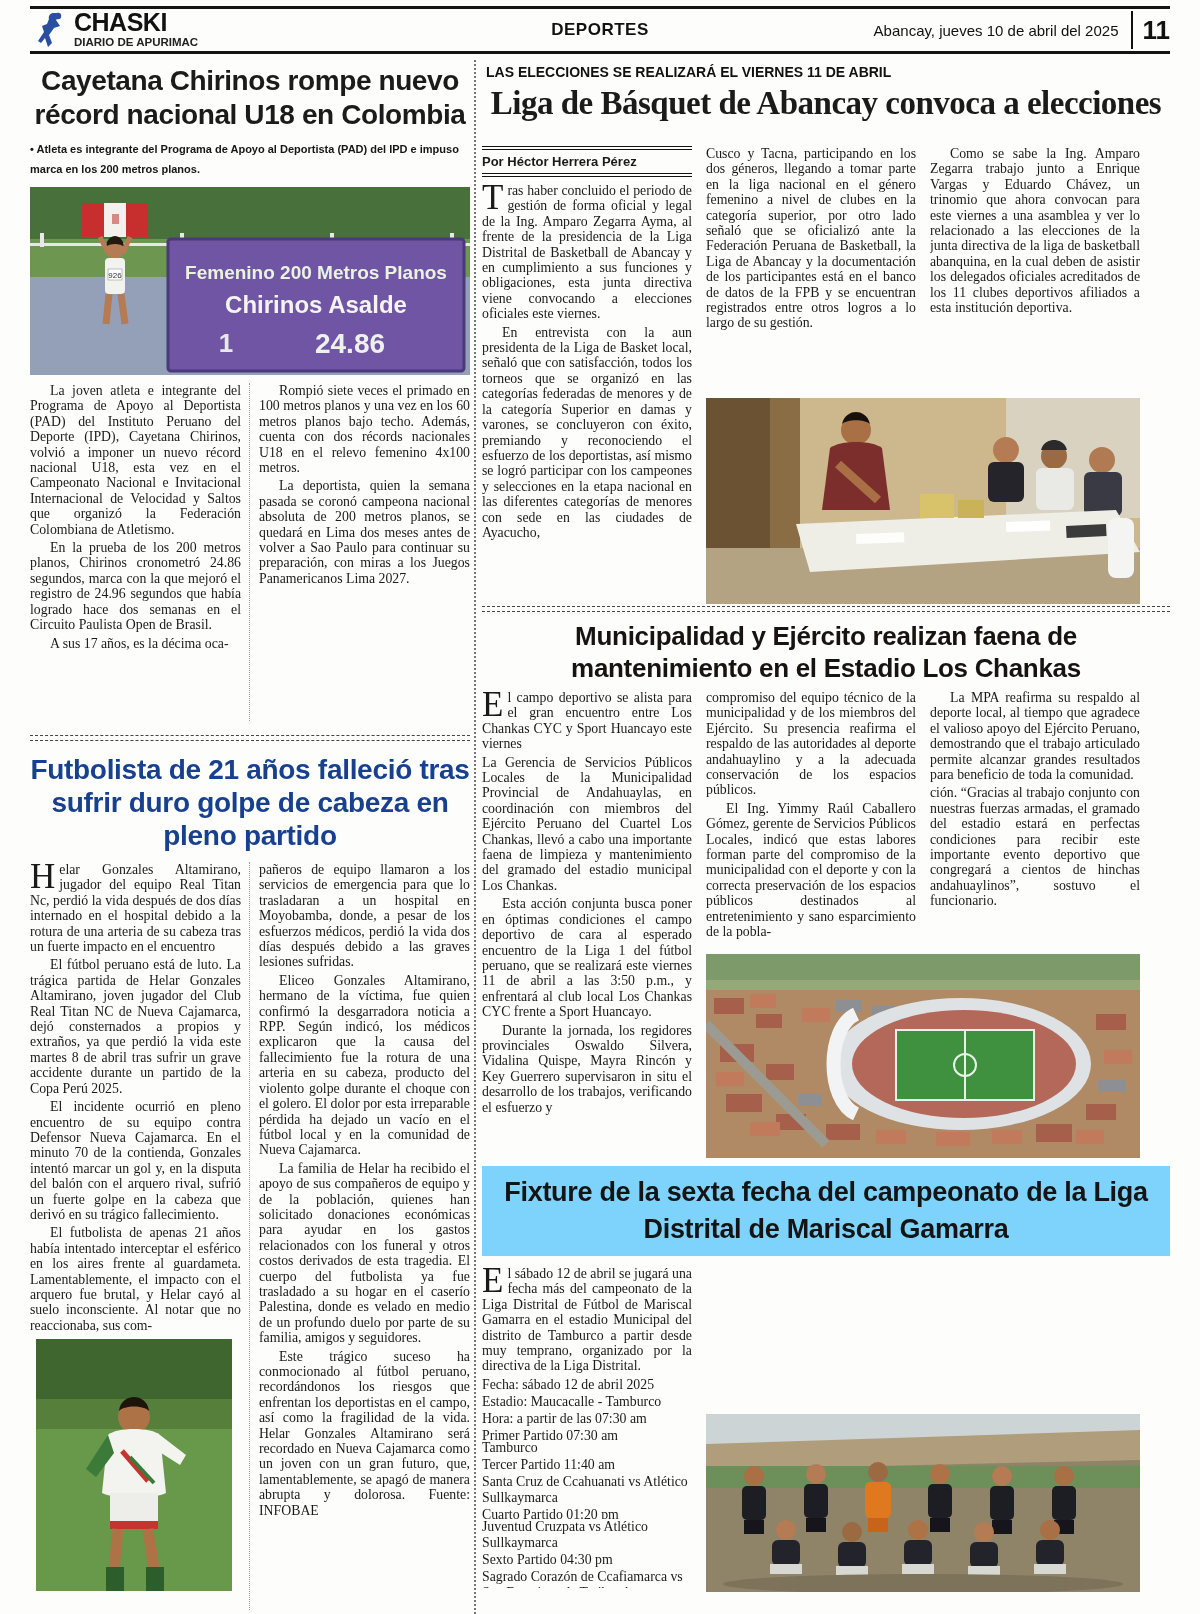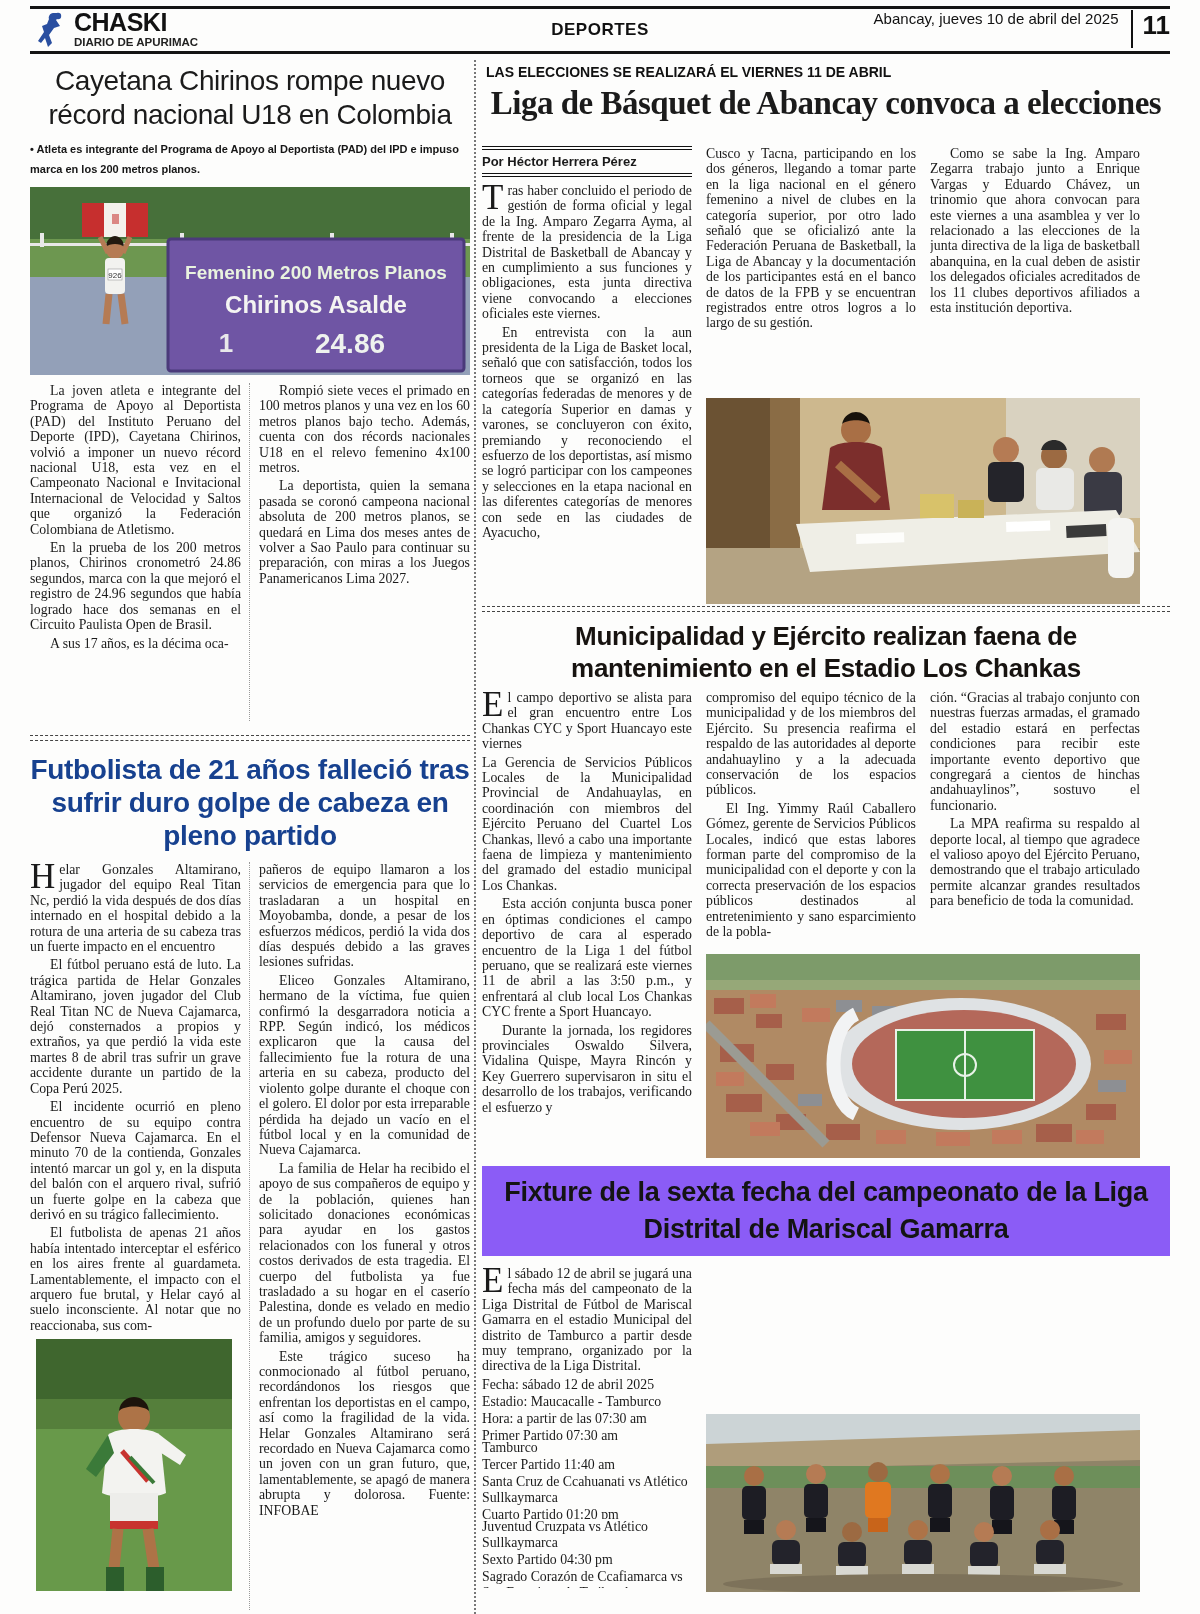--- a/index.html
+++ b/index.html
@@ -9,35 +9,35 @@
   .rule{position:absolute;left:30px;width:1140px;height:3px;background:#141414;}
   #rule-top{top:6px;} #rule-bot{top:51px;}
   #masthead{position:absolute;left:30px;top:10px;width:1140px;height:40px;
             font-family:"Liberation Sans",sans-serif;}
   #logo{position:absolute;left:6px;top:0;display:flex;align-items:center;gap:6px;}
   #logo .lt{line-height:1;}
   #logo .t1{font-size:25px;font-weight:800;letter-spacing:-.5px;color:#121212;}
   #logo .t2{font-size:11.5px;font-weight:600;color:#222;margin-top:2px;}
   #section{position:absolute;left:0;right:0;top:10px;text-align:center;
            font-size:17px;font-weight:700;letter-spacing:.5px;color:#111;}
-  #dateblock{position:absolute;right:0;top:0;height:40px;display:flex;align-items:flex-start;}
+  #dateblock{position:absolute;right:0;top:0;height:40px;display:flex;align-items:center;}
   #dateline{font-size:15px;color:#111;font-family:"Liberation Sans",sans-serif;}
   #pgdiv{width:2px;height:38px;background:#111;margin:0 10px 0 12px;}
   #pageno{font-size:26px;font-weight:800;color:#111;}
   
   .col p{margin:0 0 3px 0;font-size:13.8px;line-height:15.4px;text-align:justify;text-indent:20px;}
   p.dc{text-indent:0;}
   p.dc::first-letter{float:left;font-size:35px;line-height:26px;padding:2px 4px 0 0;}
   p.line{text-indent:0;text-align:left;margin:0 0 1px 0;line-height:16px;}
   .hdiv{height:4px;border-top:1px dashed #444;border-bottom:1px dashed #444;}
   #main-vdiv{position:absolute;left:474px;top:60px;bottom:0;border-left:2px dotted #777;}
   
   #left{position:absolute;left:30px;top:60px;width:440px;}
   #h-chirinos{margin:4px 0 0 0;font-family:"Liberation Sans",sans-serif;font-size:28px;
-              line-height:34px;font-weight:400;text-align:center;color:#1b1b1b;letter-spacing:-.4px;}
+              line-height:34px;font-weight:700;text-align:center;color:#1b1b1b;letter-spacing:-.4px;}
   #bullet{margin:7px 0 8px 0;font-family:"Liberation Sans",sans-serif;font-size:11px;
           line-height:20px;font-weight:600;color:#161616;}
   .lcols{display:flex;margin-top:8px;}
   .lcols .col{width:211px;overflow:hidden;}
   .lcols .col.c1{padding-right:8px;}
   .lcols .col.c2{padding-left:9px;border-left:1px dotted #999;}
   #chi-cols{height:338px;}
   #ldiv{margin-top:14px;}
   #h-futbol{margin:12px 0 0 0;font-family:"Liberation Sans",sans-serif;font-size:28px;
             line-height:33px;font-weight:700;text-align:center;color:#17418f;letter-spacing:-.3px;}
@@ -50,21 +50,21 @@
              line-height:38px;font-weight:700;text-align:center;color:#1b1b1b;letter-spacing:-.5px;}
   .rrow{position:relative;display:flex;margin-top:8px;}
   .rrow .col{width:210px;margin-right:14px;overflow:hidden;}
   .rrow .col:last-child{margin-right:0;}
   #basquet-row{height:460px;margin-top:24px;}
   #byline{border-top:4px double #111;border-bottom:4px double #111;padding:4px 0;
           font-family:"Liberation Sans",sans-serif;font-size:13px;font-weight:700;margin-bottom:6px;}
   #h-muni{margin:8px 0 0 0;font-family:"Liberation Sans",sans-serif;font-size:26px;
           line-height:32px;font-weight:700;text-align:center;color:#171310;letter-spacing:-.3px;}
   #muni-row{height:472px;margin-top:6px;}
-  #fixture-box{margin-top:4px;background:#8b5cf6;padding:8px 14px;}
+  #fixture-box{margin-top:4px;background:#7dd3fc;padding:8px 14px;}
   #h-fixture{margin:0;font-family:"Liberation Sans",sans-serif;font-size:27px;line-height:37px;
              font-weight:700;text-align:center;color:#141414;letter-spacing:-.3px;}
   #fixture-row{height:322px;margin-top:10px;flex-direction:column;}
   .ph-abs{position:absolute;left:224px;width:434px;}
   figure{margin:0;}
   svg{display:block;}
 </style>
 </head>
 <body>
 
@@ -240,22 +240,22 @@
         <p class="dc">El campo deportivo se alista para el gran encuentro entre Los Chankas CYC y Sport Huancayo este viernes</p>
         <p style="text-indent:0">La Gerencia de Servicios Públicos Locales de la Municipalidad Provincial de Andahuaylas, en coordinación con miembros del Ejército Peruano del Cuartel Los Chankas, llevó a cabo una importante faena de limpieza y mantenimiento del gramado del estadio municipal Los Chankas.</p>
         <p>Esta acción conjunta busca poner en óptimas condiciones el campo deportivo de cara al esperado encuentro de la Liga 1 del fútbol peruano, que se realizará este viernes 11 de abril a las 3:50 p.m., y enfrentará al club local Los Chankas CYC frente a Sport Huancayo.</p>
         <p>Durante la jornada, los regidores provinciales Oswaldo Silvera, Vidalina Quispe, Mayra Rincón y Key Guerrero supervisaron in situ el desarrollo de los trabajos, verificando el esfuerzo y</p>
       </div>
       <div class="col">
         <p style="text-indent:0">compromiso del equipo técnico de la municipalidad y de los miembros del Ejército. Su presencia reafirma el respaldo de las autoridades al deporte andahuaylino y a la adecuada conservación de los espacios públicos.</p>
         <p>El Ing. Yimmy Raúl Caballero Gómez, gerente de Servicios Públicos Locales, indicó que estas labores forman parte del compromiso de la municipalidad con el deporte y con la correcta preservación de los espacios públicos destinados al entretenimiento y sano esparcimiento de la pobla-</p>
       </div>
       <div class="col">
+        <p>La MPA reafirma su respaldo al deporte local, al tiempo que agradece el valioso apoyo del Ejército Peruano, demostrando que el trabajo articulado permite alcanzar grandes resultados para beneficio de toda la comunidad.</p>
         <p style="text-indent:0">ción. “Gracias al trabajo conjunto con nuestras fuerzas armadas, el gramado del estadio estará en perfectas condiciones para recibir este importante evento deportivo que congregará a cientos de hinchas andahuaylinos”, sostuvo el funcionario.</p>
-        <p>La MPA reafirma su respaldo al deporte local, al tiempo que agradece el valioso apoyo del Ejército Peruano, demostrando que el trabajo articulado permite alcanzar grandes resultados para beneficio de toda la comunidad.</p>
       </div>
       <figure class="ph-abs" style="top:264px">
         <svg width="434" height="204" viewBox="0 0 434 204">
           <rect width="434" height="204" fill="#b08a64"></rect>
           <rect width="434" height="30" fill="#7d9b6a"></rect>
           <rect y="26" width="434" height="10" fill="#96a878"></rect>
           <g fill="#a65f4a">
               <rect x="8" y="44" width="30" height="16"></rect>
               <rect x="50" y="60" width="26" height="14"></rect>
               <rect x="14" y="90" width="34" height="18"></rect>

